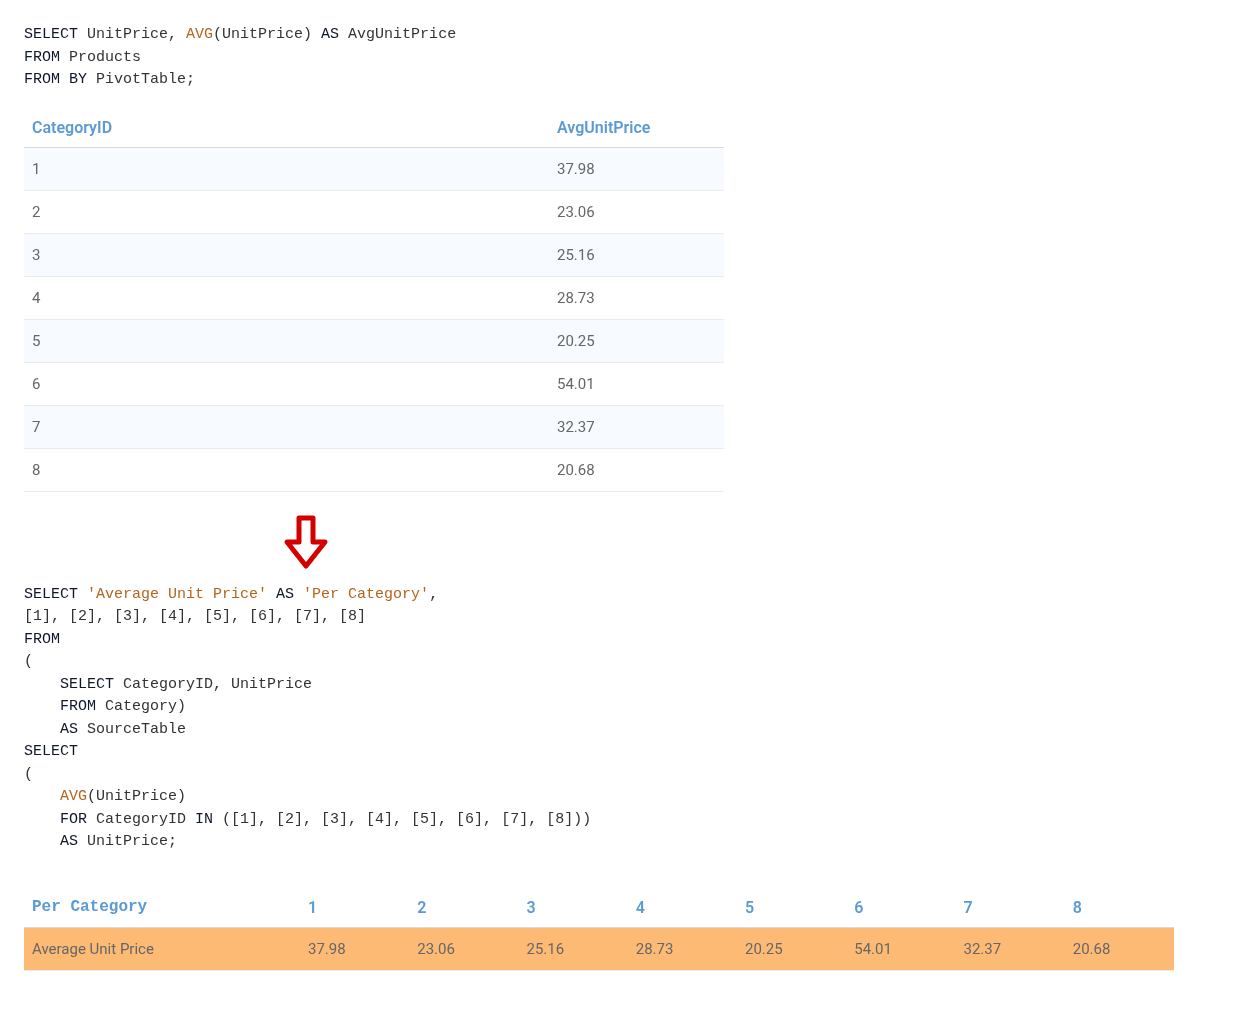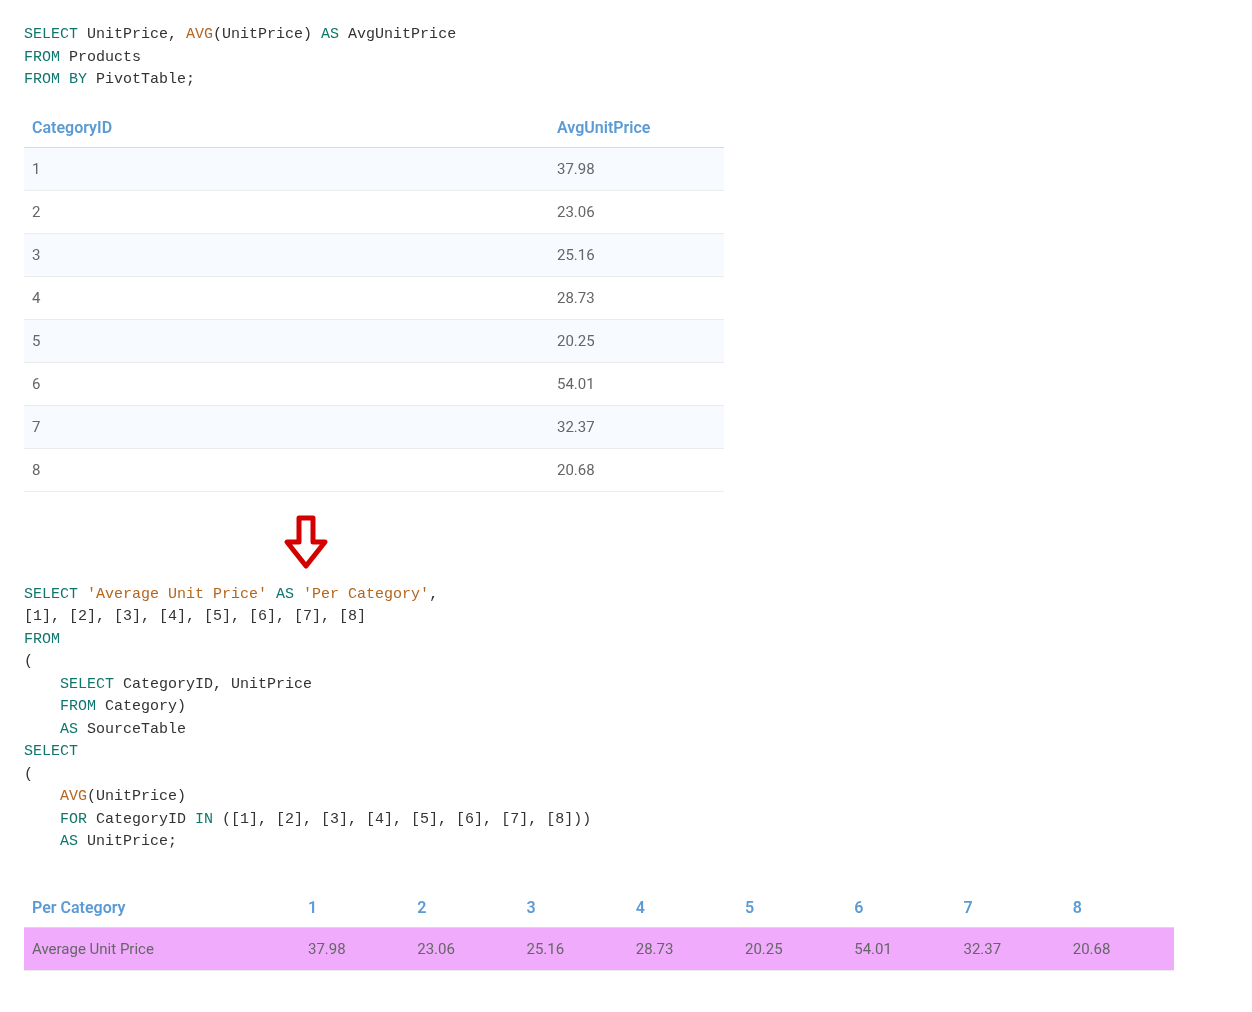--- a/index.html
+++ b/index.html
@@ -10,21 +10,21 @@
     color: #333;
     background: #fff;
   }
   pre.code {
     font-family: "Courier New", Courier, monospace;
     font-size: 15px;
     line-height: 1.5;
     margin: 0 0 16px 0;
     white-space: pre;
   }
-  .kw { color: #0f766e; font-family: Liberation Mono, monospace; }
+  .kw { color: #0f172a; font-family: Liberation Mono, monospace; }
   .fn { color: #b5651d; }
   .lit { color: #b5651d; }
   table.data-table {
     border-collapse: collapse;
     margin-bottom: 32px;
   }
   table.data-table.first { width: 700px; }
   table.data-table.second { width: 1150px; }
   table.data-table th {
     text-align: left;
@@ -40,21 +40,21 @@
     color: #666;
     font-size: 15px;
   }
   table.data-table tr:nth-child(odd) td {
     background: #f7fbff;
   }
   table.data-table tr:nth-child(even) td {
     background: #fff;
   }
   table.data-table.second tr td {
-    background: #f0abfc;
+    background: #fdba74;
   }
   .arrow-area {
     position: relative;
     height: 70px;
     margin-top: -10px;
   }
   .arrow {
     position: absolute;
     left: 257px;
     top: 0;
@@ -134,21 +134,21 @@
 <span>    </span><span class="fn">AVG</span><span>(UnitPrice)</span>
 <span>    </span><span class="kw">FOR</span><span> CategoryID </span><span class="kw">IN</span><span> ([1], [2], [3], [4], [5], [6], [7], [8]))</span>
 <span>    </span><span class="kw">AS</span><span> UnitPrice;</span></pre>
 
 <br>
 
 
 <table class="data-table second">
   <thead>
     <tr id="thead2-row">
-        <th style="width: 24%;">Per Category</th>
+        <th style="width: 24%; font-family: Liberation Mono, monospace;">Per Category</th>
         <th>1</th>
         <th>2</th>
         <th>3</th>
         <th>4</th>
         <th>5</th>
         <th>6</th>
         <th>7</th>
         <th>8</th>
       </tr>
   </thead>

